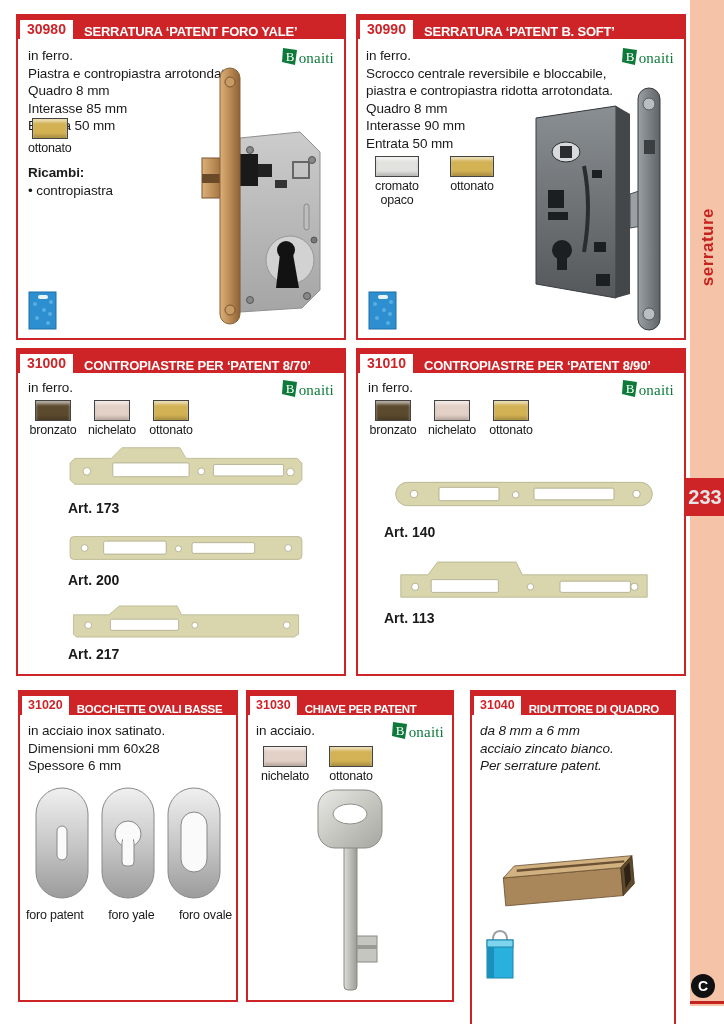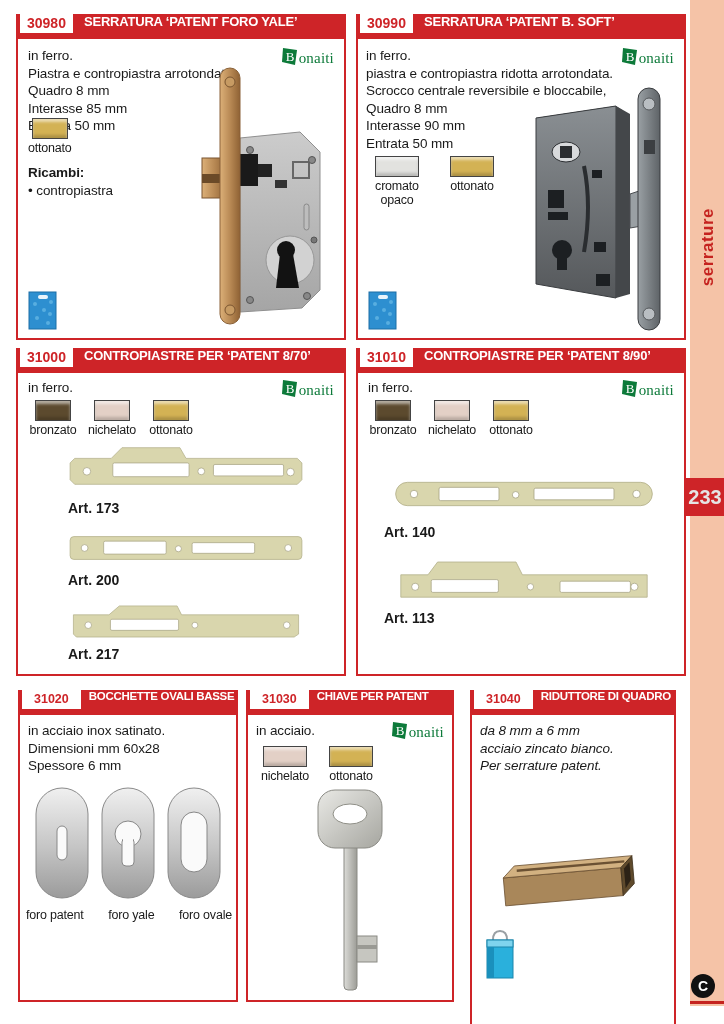--- a/index.html
+++ b/index.html
@@ -25,28 +25,28 @@
     background:#111; color:#fff; font-weight:bold; font-size:14px;
     display:flex; align-items:center; justify-content:center;
   }
   
   .box {
     position:absolute; background:#fff;
     border:2px solid #ce2428; border-top:none;
   }
   .bar {
     position:absolute; left:-2px; right:-2px; top:0; height:25px; background:#ce2428;
-    display:flex; align-items:flex-start;
+    display:flex; align-items:flex-end;
   }
   .code {
     background:#fff; color:#ce2428; font-weight:bold; font-size:14px;
     padding:1px 7px; margin-left:4px; line-height:17px;
   }
   .ttl { color:#fff; font-weight:bold; font-size:13px; margin-left:11px; letter-spacing:-0.2px; white-space:nowrap; }
-  .box.small .code { font-size:12.5px; padding:1px 12px; }
+  .box.small .code { font-size:12.5px; padding:1px 6px; }
   .box.small .ttl { font-size:11.5px; margin-left:8px; letter-spacing:-0.3px; }
   .abs { position:absolute; }
   .desc { font-size:13.5px; line-height:17.5px; letter-spacing:-0.1px; }
   
   .brand { display:flex; align-items:flex-end; color:#0d7a3a; font-family:"Liberation Serif", serif; }
   .brand svg { display:block; }
   .brand .br { font-size:15px; line-height:15px; letter-spacing:0.2px; }
   
   .fin-row { display:flex; }
   .fin { display:flex; flex-direction:column; align-items:center; }
@@ -147,22 +147,22 @@
     </svg>
   </section>
 
   <section class="box" style="left:356px; top:14px; width:330px; height:326px;">
     <header class="bar">
       <span class="code">30990</span>
       <span class="ttl">SERRATURA ‘PATENT B. SOFT’</span>
     </header>
     <div class="abs desc" style="left:8px; top:33px;">
       <div>in ferro.</div>
+      <div>Scrocco centrale reversibile e bloccabile,</div>
       <div>piastra e contropiastra ridotta arrotondata.</div>
-      <div>Scrocco centrale reversibile e bloccabile,</div>
       <div>Quadro 8 mm</div>
       <div>Interasse 90 mm</div>
       <div>Entrata 50 mm</div>
     </div>
     <div class="abs brand" style="right:10px; top:32px;">
       <svg width="17" height="20" viewBox="0 0 17 20">
         <polygon points="1,2 15,4 13,19 0,16" fill="#0d7a3a"></polygon>
         <text x="8" y="15" font-size="13" font-family="Liberation Serif, serif" fill="#ffffff" text-anchor="middle">B</text>
       </svg>
       <span class="br">onaiti</span>

